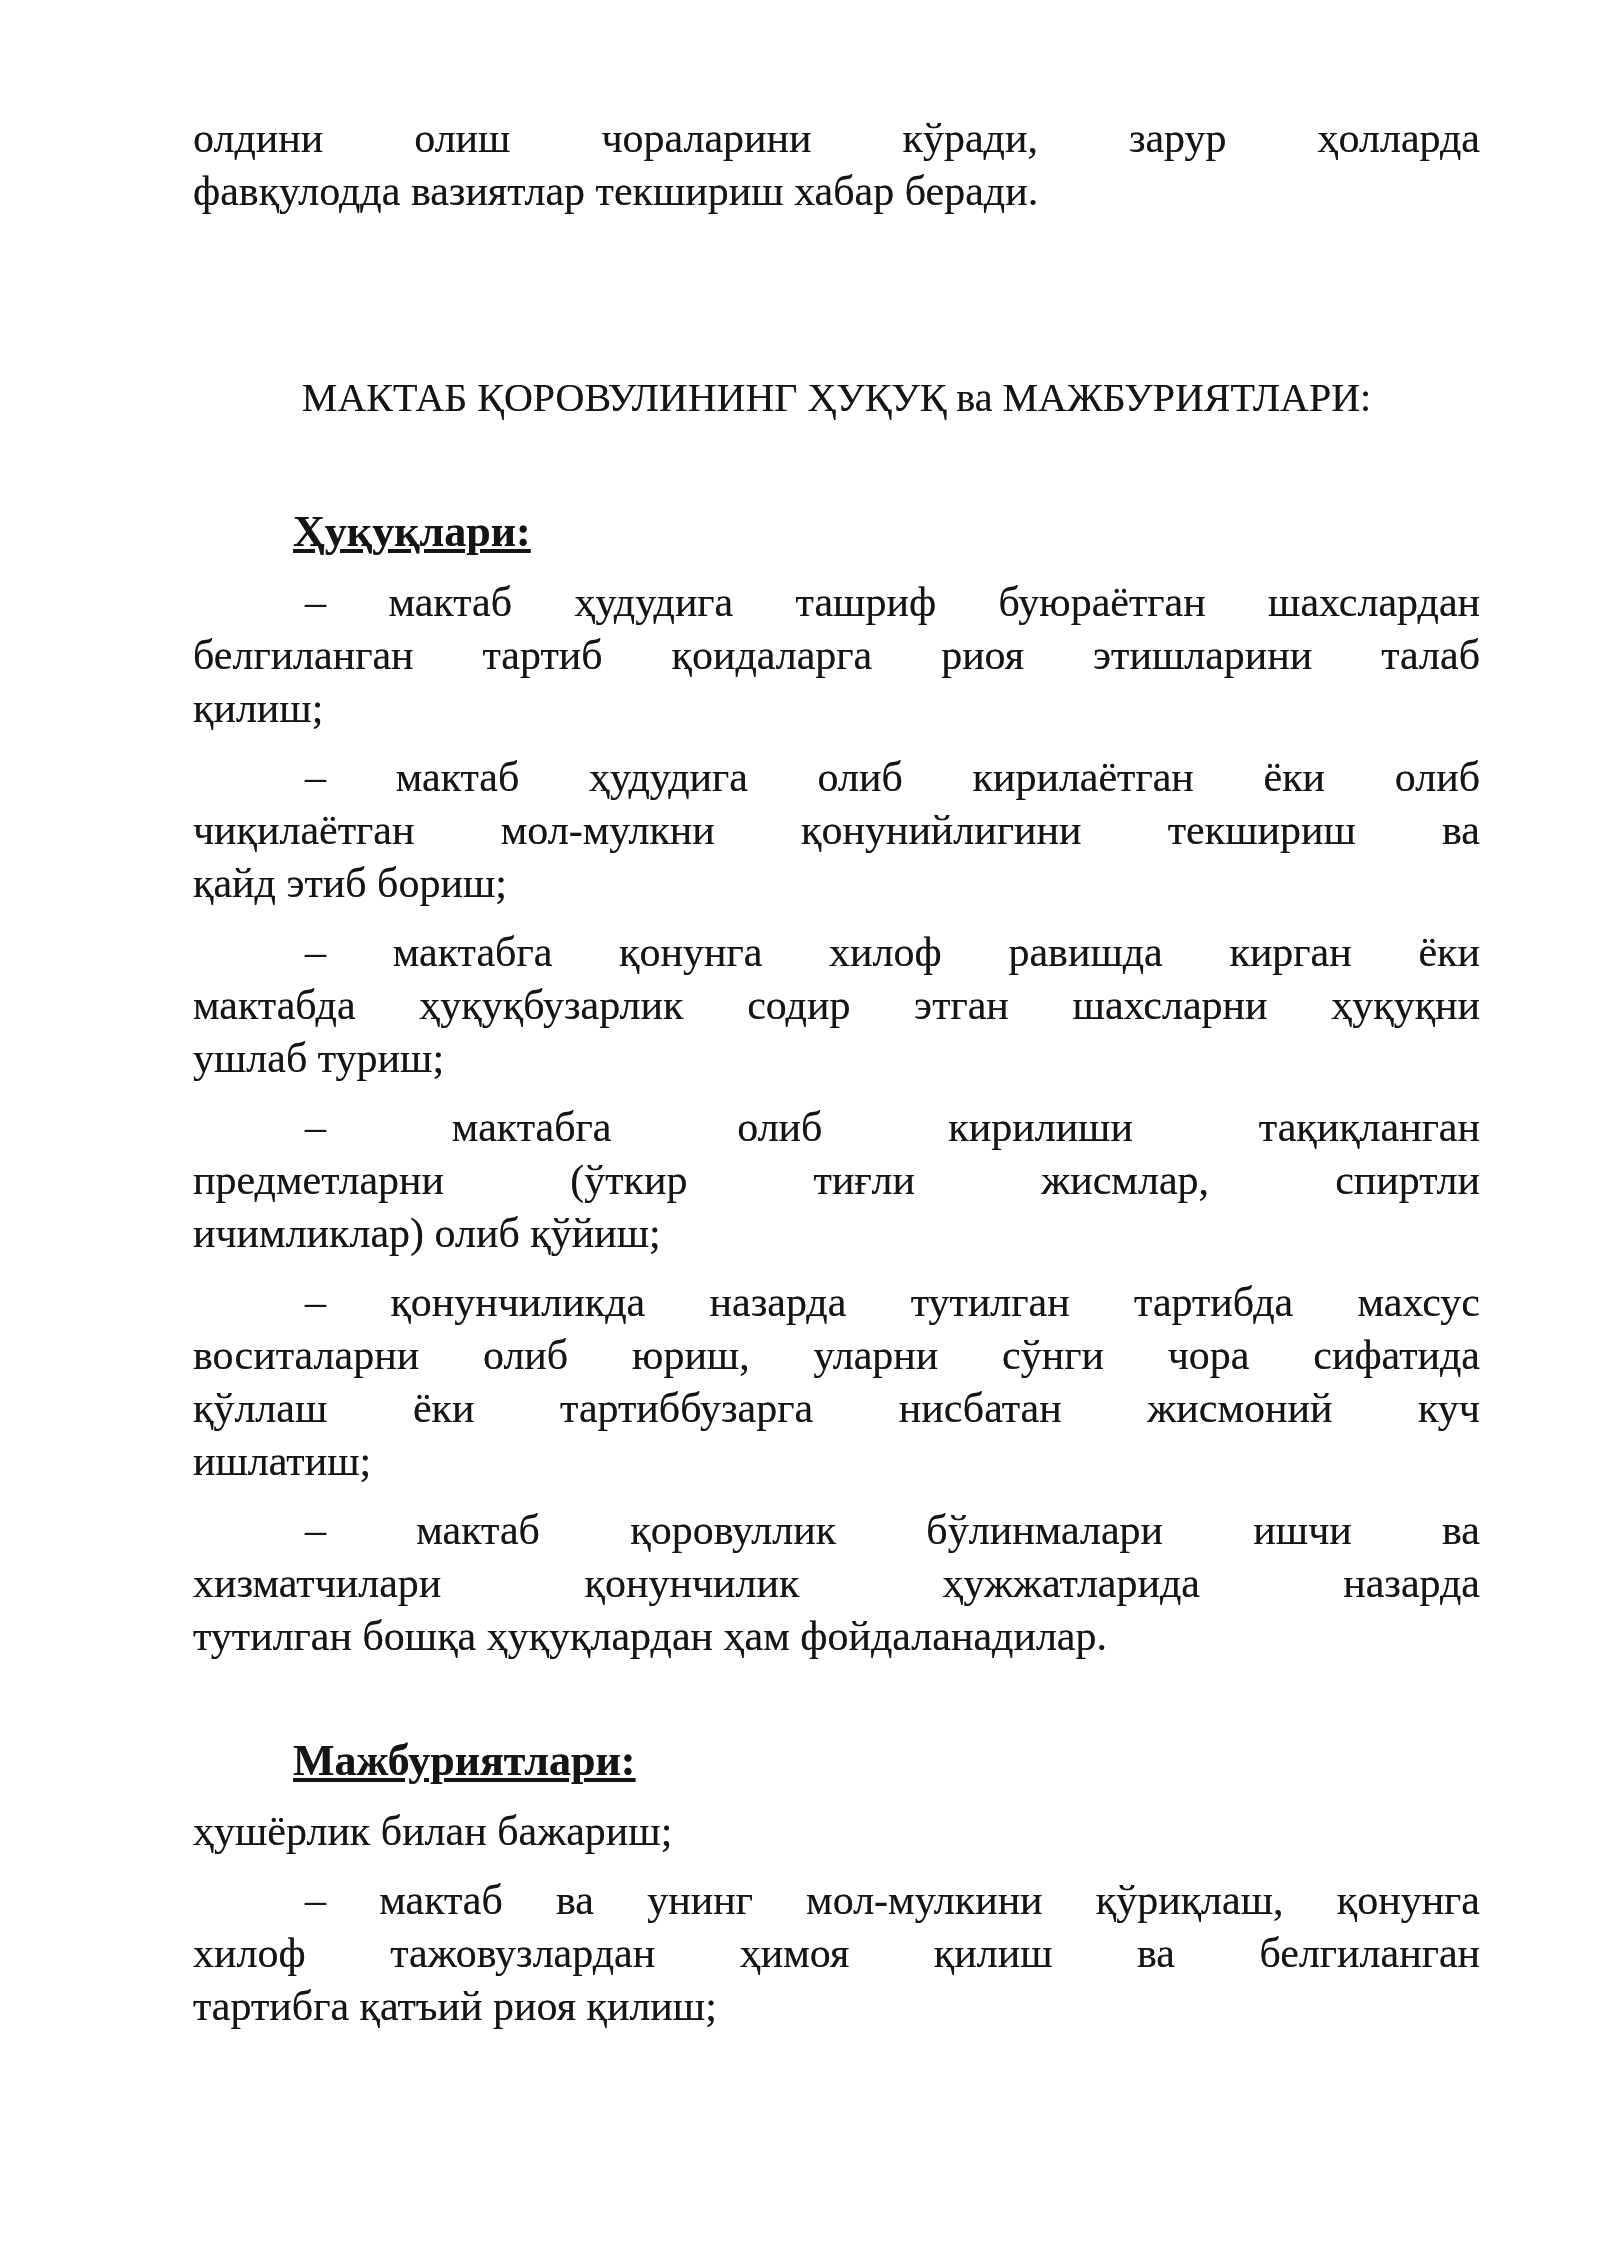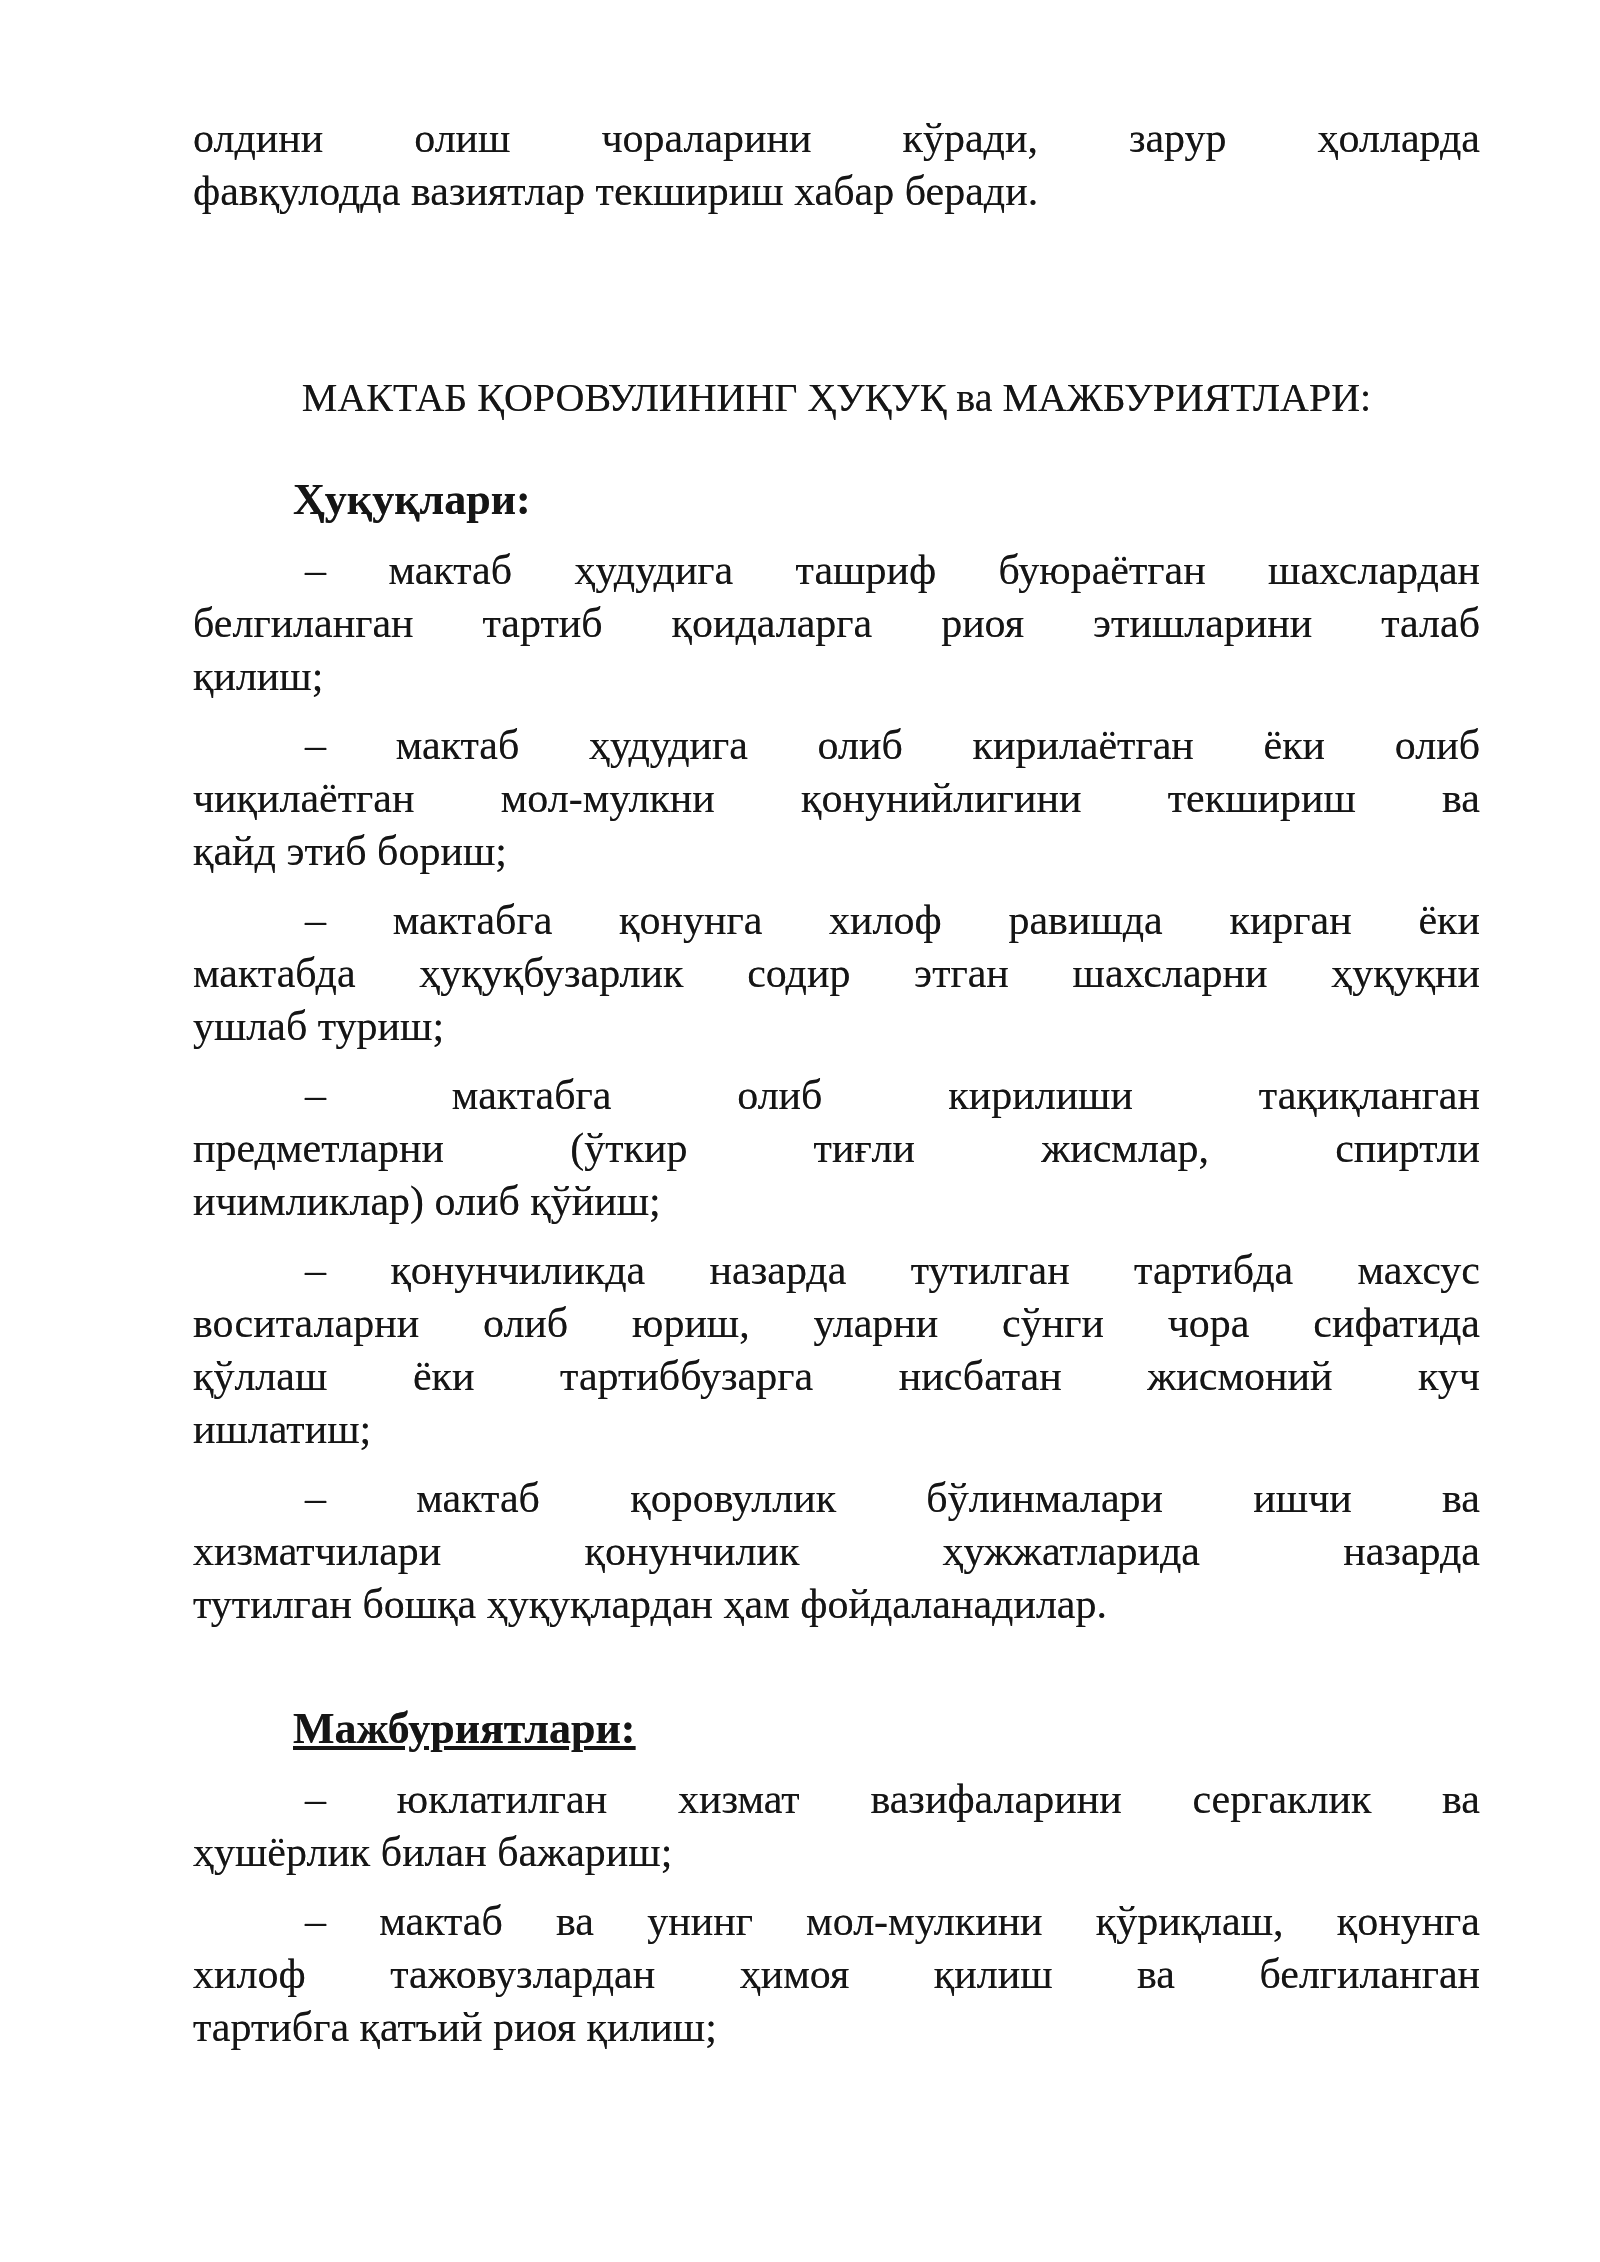--- a/index.html
+++ b/index.html
@@ -45,21 +45,21 @@
     text-shadow: 0 0 0.5px rgba(0,0,0,0.6);
   }
   .subheading {
     font-size: 44px;
     line-height: 56px;
     font-weight: bold;
     margin: 0;
     padding-left: 100px;
     text-shadow: 0 0 0.5px rgba(0,0,0,0.6);
   }
-  .subheading.rights { margin-top: 46px; margin-bottom: 12px; }
+  .subheading.rights { margin-top: 78px; margin-bottom: 12px; text-decoration: underline; }
   .subheading.duties { margin-top: 70px; margin-bottom: 12px; text-decoration: underline; }
 </style>
 </head>
 <body>
 
 <div class="page">
 
   <div class="para">
     <div class="line">олдини олиш чораларини кўради, зарур ҳолларда</div>
     <div class="line end">фавқулодда вазиятлар текшириш хабар беради.</div>
@@ -102,21 +102,20 @@
 
   <div class="para">
     <div class="line first">– мактаб қоровуллик бўлинмалари ишчи ва</div>
     <div class="line">хизматчилари қонунчилик ҳужжатларида назарда</div>
     <div class="line end">тутилган бошқа ҳуқуқлардан ҳам фойдаланадилар.</div>
   </div>
 
   <div class="subheading duties">Мажбуриятлари:</div>
 
   <div class="para">
-    <div class="line first">– юклатилган хизмат вазифаларини сергаклик ва</div>
     <div class="line end">ҳушёрлик билан бажариш;</div>
   </div>
 
   <div class="para">
     <div class="line first">– мактаб ва унинг мол-мулкини қўриқлаш, қонунга</div>
     <div class="line">хилоф тажовузлардан ҳимоя қилиш ва белгиланган</div>
     <div class="line end">тартибга қатъий риоя қилиш;</div>
   </div>
 
 </div>

